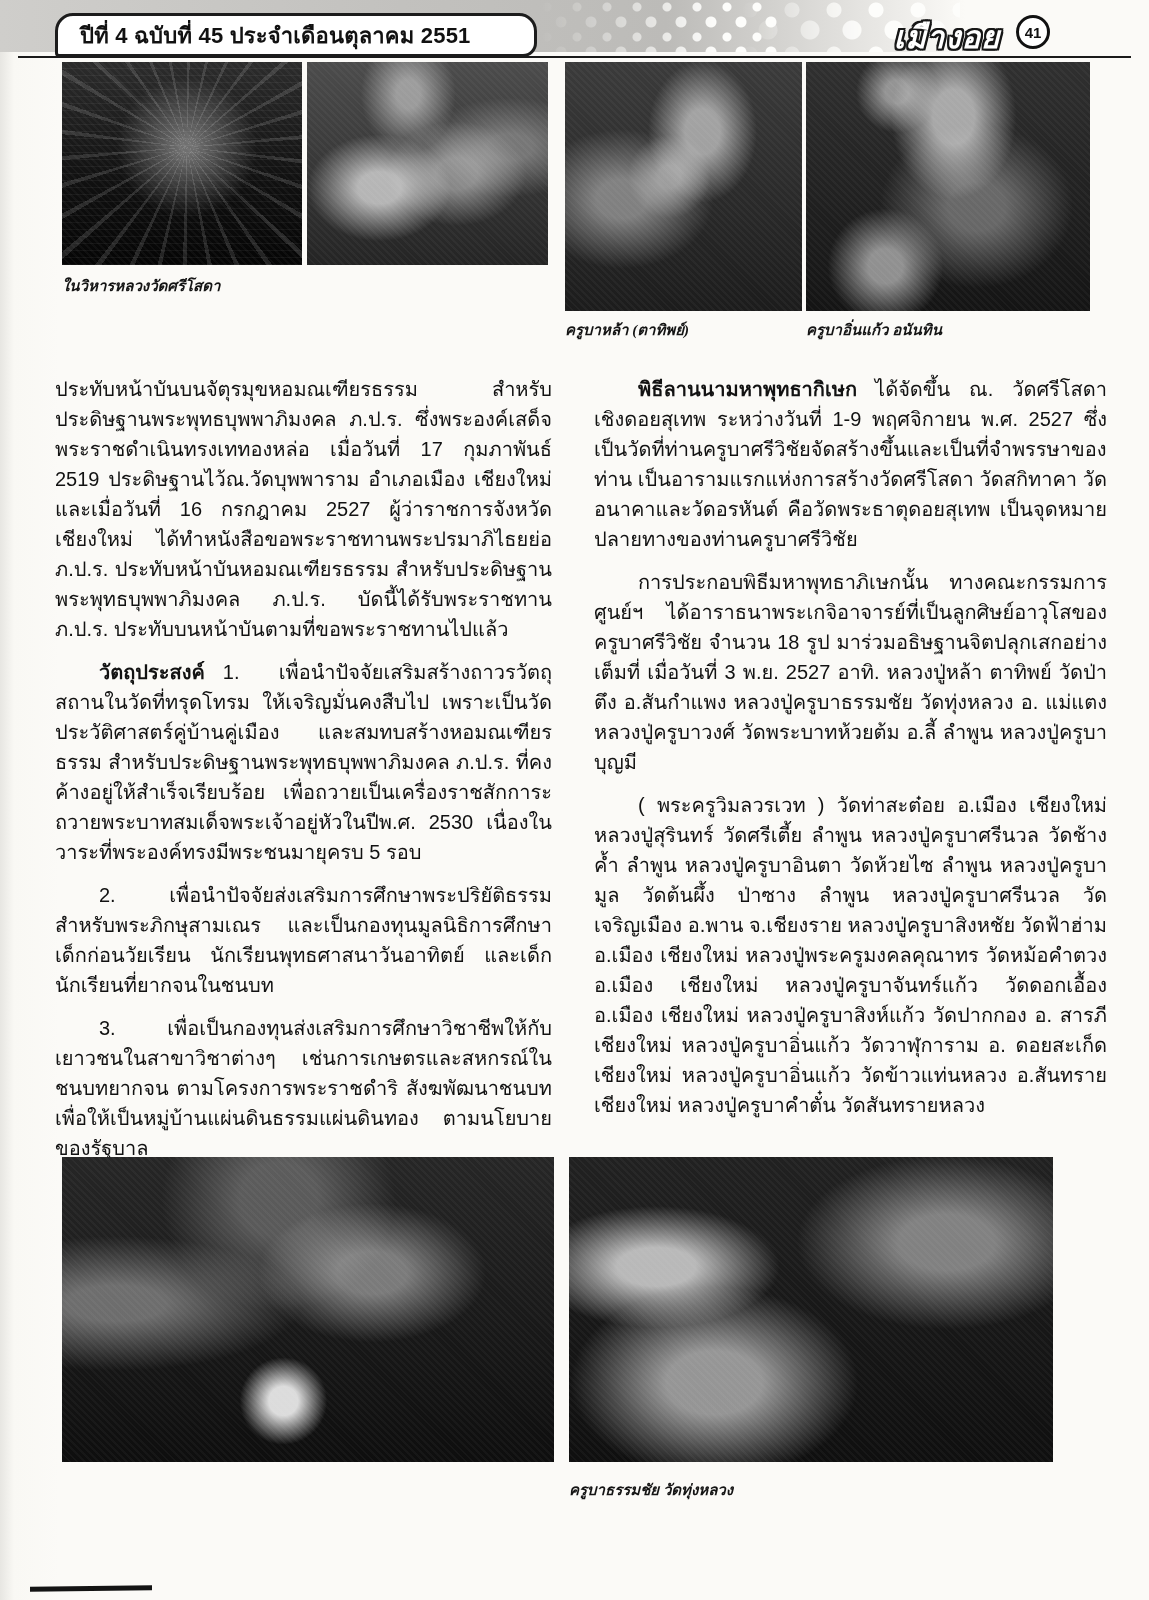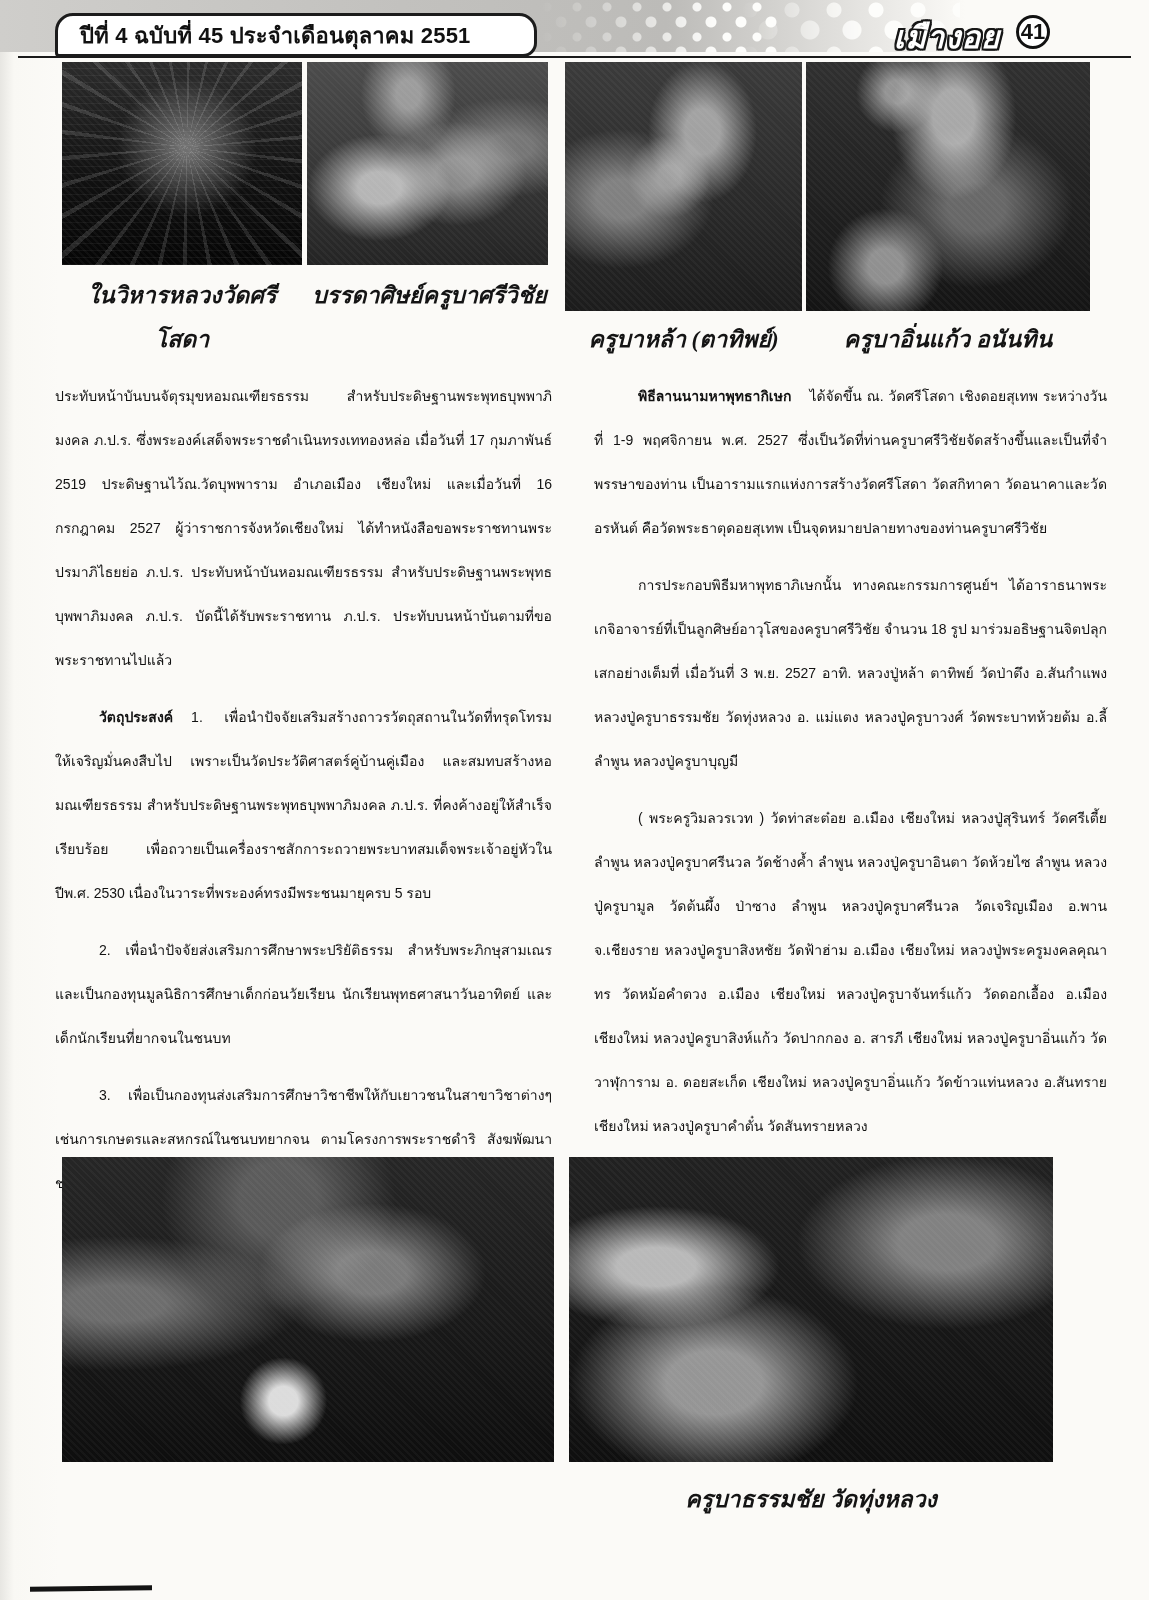--- a/index.html
+++ b/index.html
@@ -28,21 +28,21 @@
     background:#fff;border:3px solid #1c1c1c;border-radius:18px 18px 14px 4px;
     display:flex;align-items:center;padding-left:22px;font-weight:bold;font-size:22px;letter-spacing:.2px;}
   .rule{position:absolute;left:18px;top:56px;width:1113px;height:2px;background:#1a1a1a;}
   .logo{position:absolute;left:872px;top:12px;width:150px;text-align:center;
     font-family:"Liberation Serif",serif;font-style:italic;font-weight:bold;font-size:31px;
     color:#fff;letter-spacing:1px;
     text-shadow:-2px -2px 0 #161616,2px -2px 0 #161616,-2px 2px 0 #161616,2px 2px 0 #161616,
                 0 -2px 0 #161616,0 2px 0 #161616,-2px 0 0 #161616,2px 0 0 #161616;}
   .page-circle{position:absolute;left:1016px;top:15px;width:34px;height:34px;box-sizing:border-box;
     border:3px solid #111;border-radius:50%;background:#fff;
-    display:flex;align-items:center;justify-content:center;font-weight:bold;font-size:22px;}
+    display:flex;align-items:center;justify-content:center;font-weight:bold;font-size:15px;}
   
   .ph{position:absolute;background-color:#1d1d1d;}
   .ph::after{content:"";position:absolute;inset:0;
     background-image:repeating-linear-gradient(45deg,rgba(255,255,255,.035) 0 2px,transparent 2px 5px);}
   .p1{left:62px;top:62px;width:240px;height:203px;}
   .p2{left:307px;top:62px;width:241px;height:203px;}
   .p3{left:565px;top:62px;width:237px;height:249px;}
   .p4{left:806px;top:62px;width:284px;height:249px;}
   .p5{left:62px;top:1157px;width:492px;height:305px;}
   .p6{left:569px;top:1157px;width:484px;height:305px;}
@@ -73,33 +73,33 @@
     radial-gradient(ellipse at 63% 38%,rgba(216,216,216,.5) 0 8%,transparent 26%),
     radial-gradient(ellipse at 11% 48%,rgba(200,200,200,.48) 0 8%,transparent 30%),
     radial-gradient(ellipse at 44% 14%,rgba(182,182,182,.38) 0 10%,transparent 30%),
     linear-gradient(180deg,#262626,#0e0e0e);}
   .ph-f{background:
     radial-gradient(ellipse at 18% 36%,rgba(246,246,246,.72) 0 7%,transparent 22%),
     radial-gradient(ellipse at 30% 74%,rgba(236,236,236,.6) 0 10%,transparent 30%),
     radial-gradient(ellipse at 78% 28%,rgba(212,212,212,.55) 0 9%,transparent 28%),
     linear-gradient(180deg,#212121,#0f0f0f);}
   
-  .cap{position:absolute;text-align:center;font-family:"Liberation Serif",serif;
-    font-style:italic;font-weight:bold;font-size:23px;color:#141414;line-height:44px;}
+  .cap{position:absolute;font-family:"Liberation Serif",serif;
+    font-style:italic;font-weight:bold;font-size:15px;color:#141414;line-height:24px;}
   .cap1{left:62px;top:274px;width:240px;}
   .cap2{left:307px;top:274px;width:245px;}
   .cap3{left:565px;top:318px;width:237px;}
   .cap4{left:806px;top:318px;width:284px;}
   .cap5{left:62px;top:1478px;width:492px;}
   .cap6{left:569px;top:1478px;width:484px;}
   
   .col{position:absolute;top:374px;}
   .col-left{left:55px;width:497px;}
   .col-right{left:594px;width:513px;}
-  .para{margin:0 0 13px 0;font-size:14px;line-height:44px;text-align:justify;color:#121212;}
+  .para{margin:0 0 13px 0;font-size:20px;line-height:30px;text-align:justify;color:#121212;}
   .indent{text-indent:44px;}
   .lead{font-weight:bold;margin-right:18px;}
   
   .scan-mark{position:absolute;left:30px;top:1586px;width:122px;height:5px;background:#141414;transform:rotate(-.6deg);}
 </style>
 </head>
 <body>
 
 <div class="page">
 
@@ -115,21 +115,20 @@
   </div>
   <div class="rule"></div>
 
   <div class="ph ph-a p1"></div>
   <div class="ph ph-b p2"></div>
   <div class="ph ph-c p3"></div>
   <div class="ph ph-d p4"></div>
 
   <div class="cap cap1">ในวิหารหลวงวัดศรีโสดา</div>
   <div class="cap cap2">
-    <div>บรรดาศิษย์ครูบาศรีวิชัย</div>
   </div>
   <div class="cap cap3">ครูบาหล้า (ตาทิพย์)</div>
   <div class="cap cap4">ครูบาอิ่นแก้ว อนันทิน</div>
 
   <div class="col col-left">
     <p class="para"><span>ประทับหน้าบันบนจัตุรมุขหอมณเฑียรธรรม สำหรับประดิษฐานพระพุทธบุพพาภิมงคล ภ.ป.ร. ซึ่งพระองค์เสด็จพระราชดำเนินทรงเททองหล่อ เมื่อวันที่ 17 กุมภาพันธ์ 2519 ประดิษฐานไว้ณ.วัดบุพพาราม อำเภอเมือง เชียงใหม่ และเมื่อวันที่ 16 กรกฎาคม 2527 ผู้ว่าราชการจังหวัดเชียงใหม่ ได้ทำหนังสือขอพระราชทานพระปรมาภิไธยย่อ ภ.ป.ร. ประทับหน้าบันหอมณเฑียรธรรม สำหรับประดิษฐานพระพุทธบุพพาภิมงคล ภ.ป.ร. บัดนี้ได้รับพระราชทาน ภ.ป.ร. ประทับบนหน้าบันตามที่ขอพระราชทานไปแล้ว</span></p>
     <p class="para indent"><b class="lead">วัตถุประสงค์</b><span>1. เพื่อนำปัจจัยเสริมสร้างถาวรวัตถุสถานในวัดที่ทรุดโทรม ให้เจริญมั่นคงสืบไป เพราะเป็นวัดประวัติศาสตร์คู่บ้านคู่เมือง และสมทบสร้างหอมณเฑียรธรรม สำหรับประดิษฐานพระพุทธบุพพาภิมงคล ภ.ป.ร. ที่คงค้างอยู่ให้สำเร็จเรียบร้อย เพื่อถวายเป็นเครื่องราชสักการะถวายพระบาทสมเด็จพระเจ้าอยู่หัวในปีพ.ศ. 2530 เนื่องในวาระที่พระองค์ทรงมีพระชนมายุครบ 5 รอบ</span></p>
     <p class="para indent"><span>2. เพื่อนำปัจจัยส่งเสริมการศึกษาพระปริยัติธรรม สำหรับพระภิกษุสามเณร และเป็นกองทุนมูลนิธิการศึกษาเด็กก่อนวัยเรียน นักเรียนพุทธศาสนาวันอาทิตย์ และเด็กนักเรียนที่ยากจนในชนบท</span></p>
     <p class="para indent"><span>3. เพื่อเป็นกองทุนส่งเสริมการศึกษาวิชาชีพให้กับเยาวชนในสาขาวิชาต่างๆ เช่นการเกษตรและสหกรณ์ในชนบทยากจน ตามโครงการพระราชดำริ สังฆพัฒนาชนบท เพื่อให้เป็นหมู่บ้านแผ่นดินธรรมแผ่นดินทอง ตามนโยบายของรัฐบาล</span></p>
   </div>

